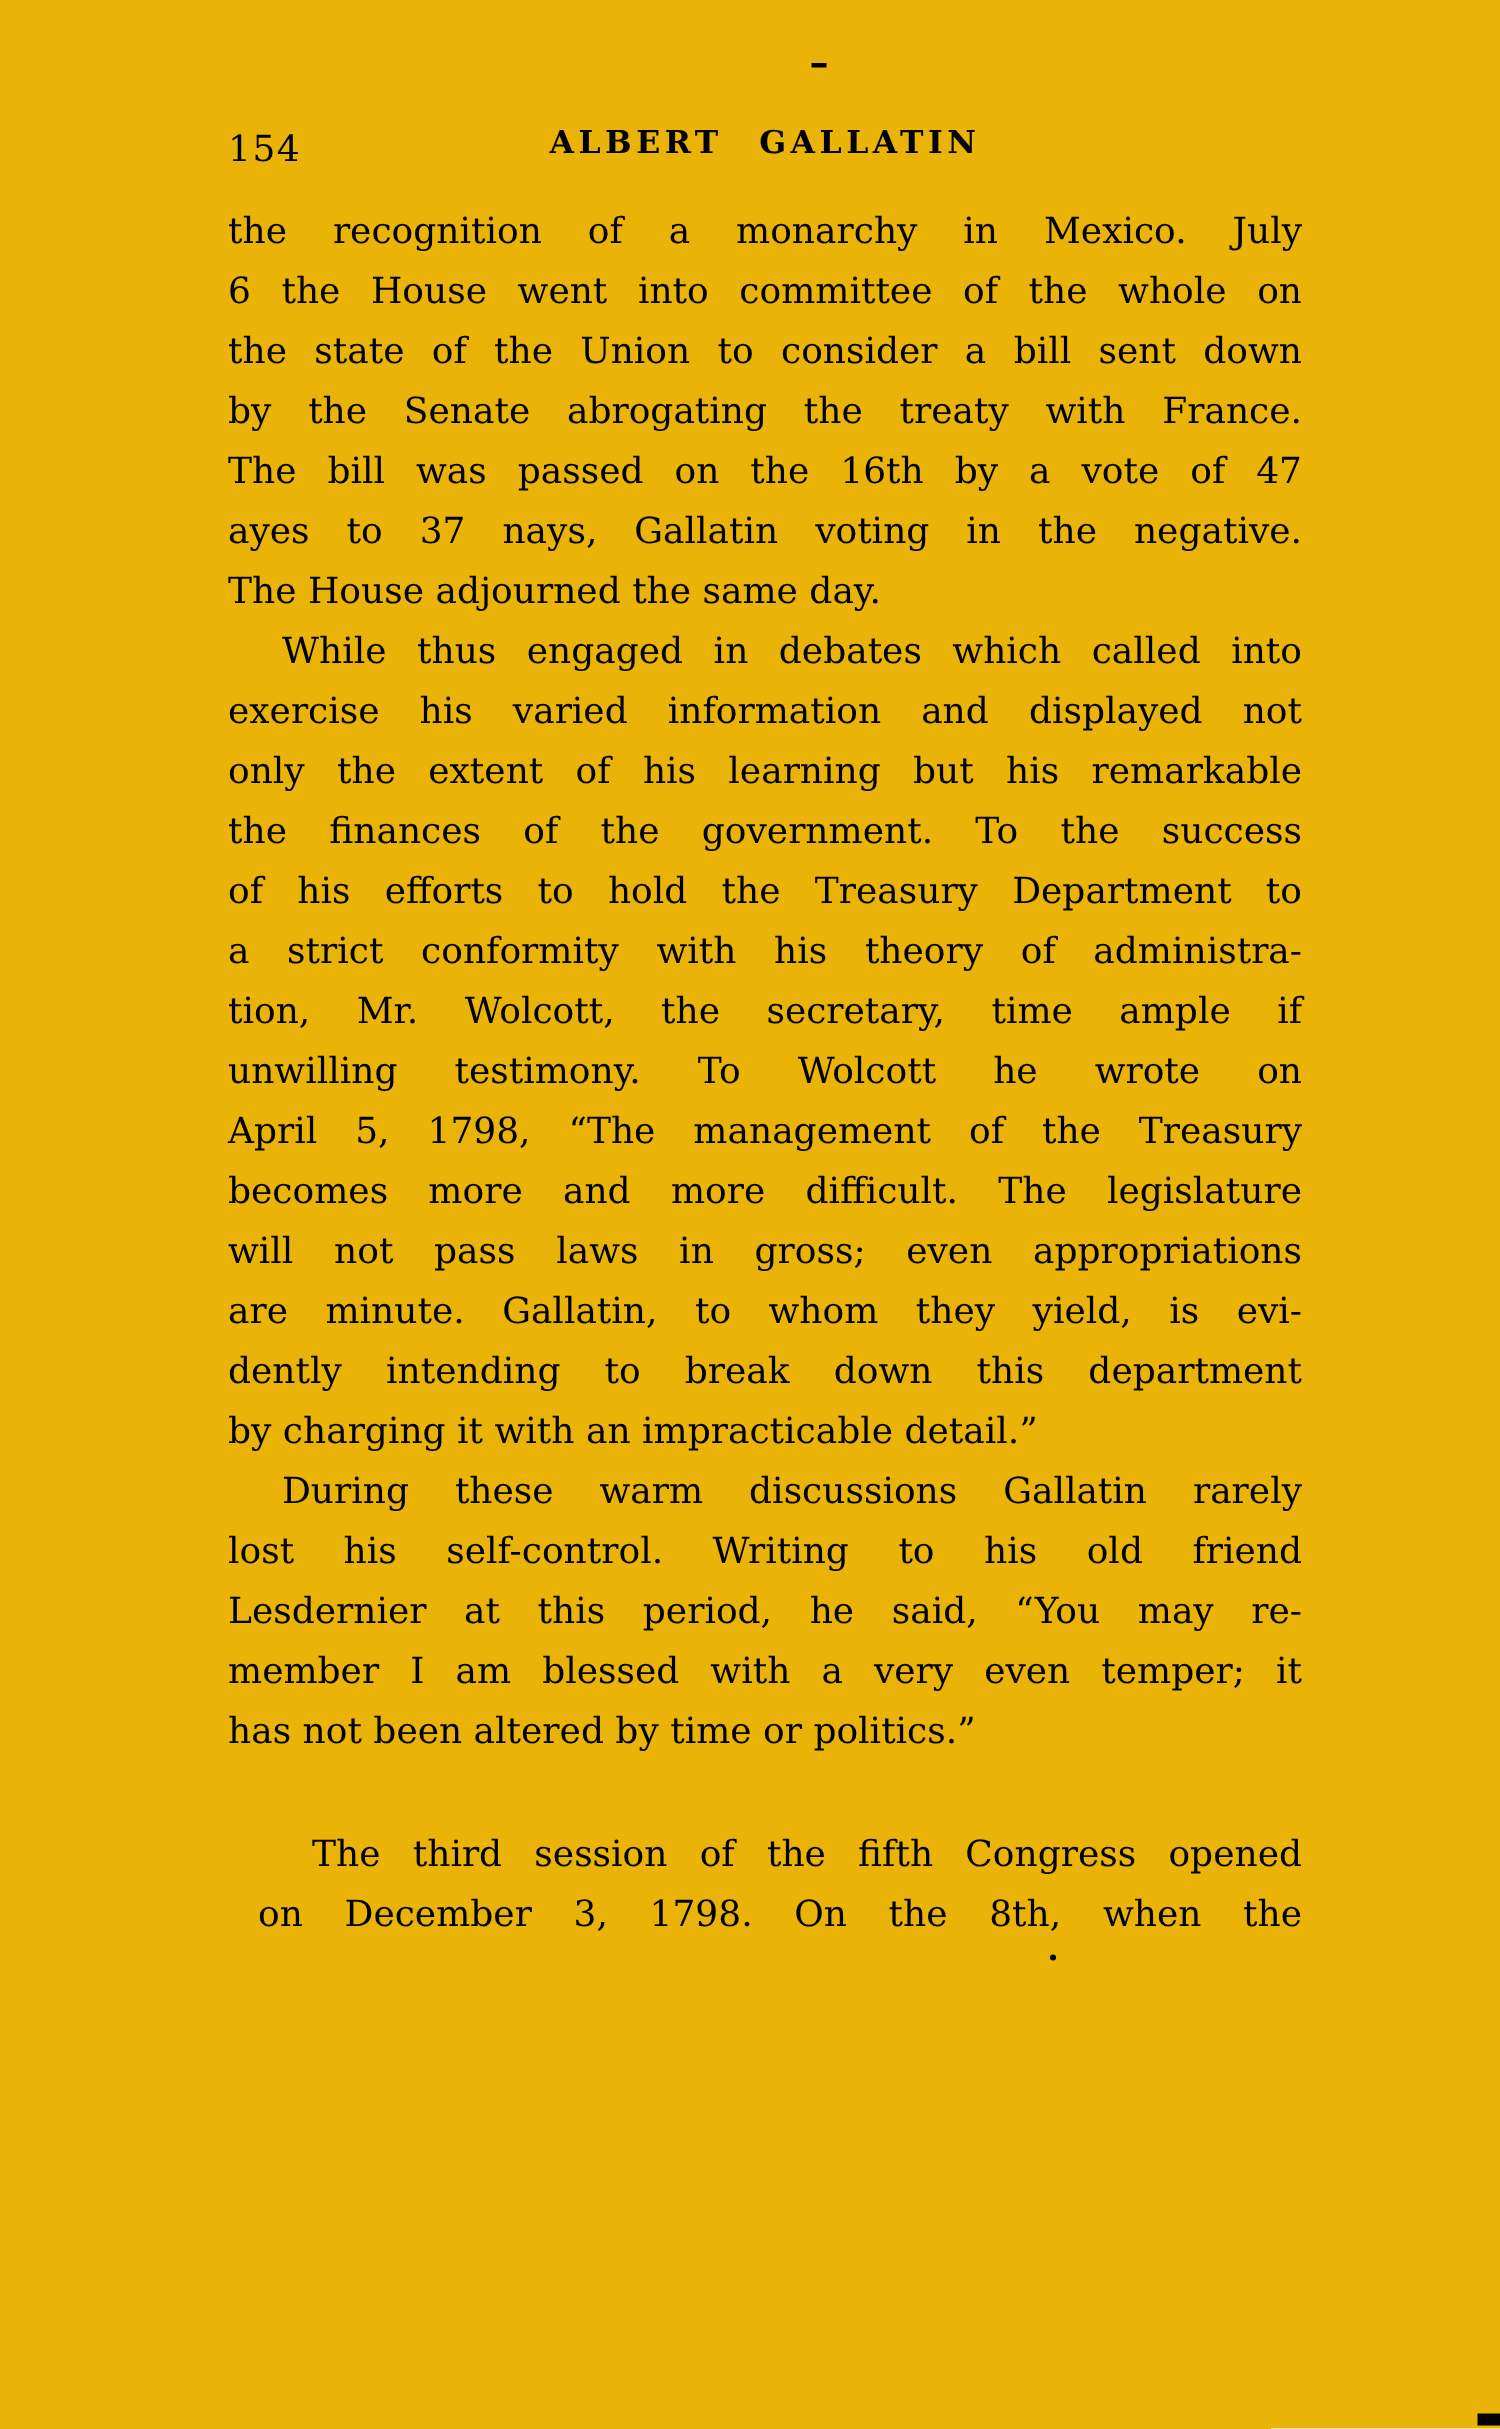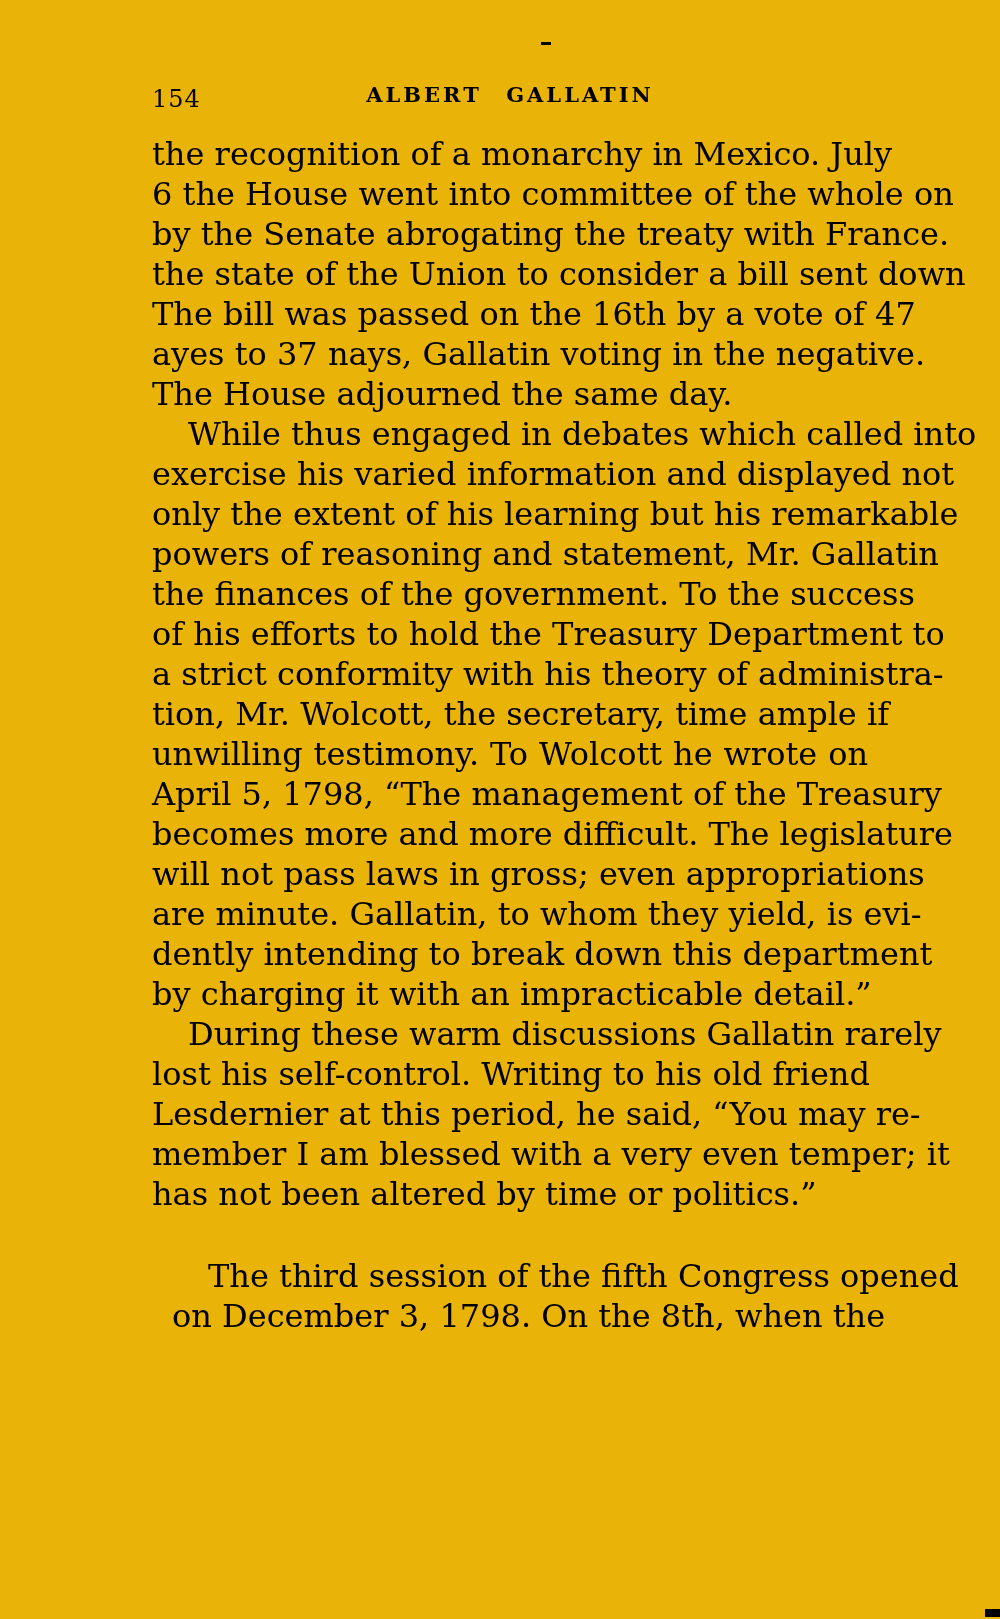--- a/index.html
+++ b/index.html
@@ -46,21 +46,21 @@
     position: absolute;
     top: 134px;
     left: 152px;
     width: 716px;
   }
   .paragraph { margin: 0; }
   .para-gap { margin-top: 42px; margin-left: 20px; }
   .line {
     height: 40px;
     line-height: 40px;
-    font-size: 32px;
+    font-size: 24px;
     text-align: justify;
     text-align-last: justify;
     white-space: nowrap;
     overflow: visible;
   }
   .line.no-just {
     text-align: center;
     text-align-last: left;
   }
   .line.indent {
@@ -102,31 +102,30 @@
 
   <div class="header">
     <span class="page-number">154</span>
     <span class="running-title">ALBERT GALLATIN</span>
   </div>
 
   <div class="text-block">
       <div class="paragraph">
         <div class="line">the recognition of a monarchy in Mexico. July</div>
         <div class="line">6 the House went into committee of the whole on</div>
+        <div class="line">the state of the Union to consider a bill sent down</div>
         <div class="line">by the Senate abrogating the treaty with France.</div>
-        <div class="line">the state of the Union to consider a bill sent down</div>
         <div class="line">The bill was passed on the 16th by a vote of 47</div>
         <div class="line">ayes to 37 nays, Gallatin voting in the negative.</div>
         <div class="line no-just">The House adjourned the same day.</div>
       </div>
       <div class="paragraph">
         <div class="line indent">While thus engaged in debates which called into</div>
         <div class="line">exercise his varied information and displayed not</div>
         <div class="line">only the extent of his learning but his remarkable</div>
-        <div class="line">powers of reasoning and statement, Mr. Gallatin</div>
         <div class="line">the finances of the government. To the success</div>
         <div class="line">of his efforts to hold the Treasury Department to</div>
         <div class="line">a strict conformity with his theory of administra-</div>
         <div class="line">tion, Mr. Wolcott, the secretary, time ample if</div>
         <div class="line">unwilling testimony. To Wolcott he wrote on</div>
         <div class="line">April 5, 1798, “The management of the Treasury</div>
         <div class="line">becomes more and more difficult. The legislature</div>
         <div class="line">will not pass laws in gross; even appropriations</div>
         <div class="line">are minute. Gallatin, to whom they yield, is evi-</div>
         <div class="line">dently intending to break down this department</div>

